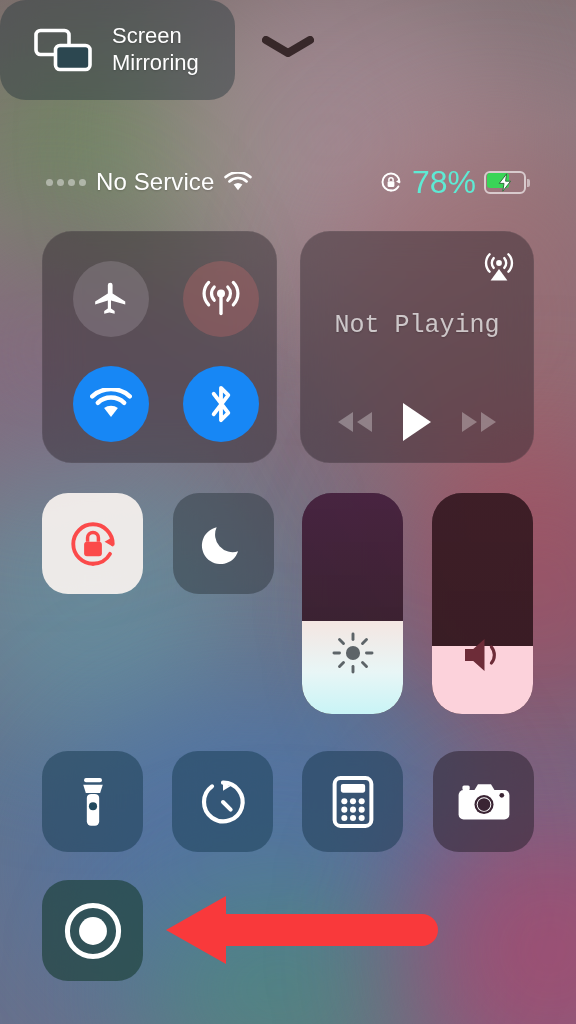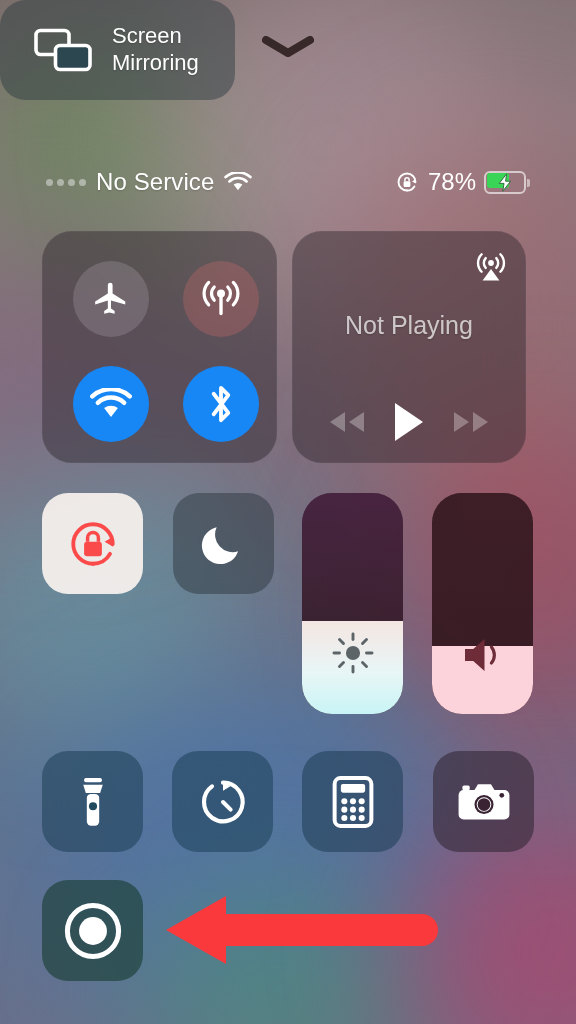--- a/index.html
+++ b/index.html
@@ -36,21 +36,21 @@
   .sig-dots i {
     width:7px; height:7px; border-radius:50%;
     background:rgba(255,255,255,.42); display:block;
   }
   #carrier-label {
     font-size:24px; letter-spacing:.1px; color:#fff;
     text-shadow:0 1px 2px rgba(0,0,0,.18);
   }
   #wifi-status-icon { margin-left:10px; display:block; }
   #rotation-lock-status-icon { margin-right:9px; display:block; }
-  #battery-percent { font-size:24px; color:#ffffff; margin-right:8px; }
+  #battery-percent { font-size:32px; color:#5eead4; margin-right:8px; }
   #battery-icon { position:relative; width:46px; height:23px; }
   .batt-body {
     position:absolute; left:0; top:0; width:42px; height:23px;
     border:2px solid rgba(255,255,255,.62); border-radius:6px;
   }
   .batt-fill {
     position:absolute; left:2.5px; top:2.5px; height:15px;
     background:#3ad557; border-radius:3px;
   }
   .batt-cap {
@@ -77,21 +77,21 @@
   .conn-btn {
     position:absolute; width:76px; height:76px; border-radius:50%;
     display:flex; align-items:center; justify-content:center;
   }
   #airplane-mode-button { left:31px; top:30px; background:rgba(168,160,170,.30); }
   #cellular-data-button { left:141px; top:30px; background:rgba(196,106,106,.34); }
   #wifi-button         { left:31px; top:135px; background:#1787f5; }
   #bluetooth-button    { left:141px; top:135px; background:#1787f5; }
 
   
-  #media-module { left:292px; top:231px; width:234px; height:232px; }
+  #media-module { left:300px; top:231px; width:234px; height:232px;font-family:Liberation Mono, monospace; }
   #airplay-button { position:absolute; right:17px; top:17px; }
   #now-playing-title {
     position:absolute; left:0; right:0; top:80px; text-align:center;
     font-size:25px; color:rgba(255,255,255,.70);
     text-shadow:0 1px 2px rgba(0,0,0,.2);
   }
   .media-controls {
     position:absolute; left:0; right:0; top:170px;
     display:flex; align-items:center; justify-content:space-around;
     padding:0 22px;

